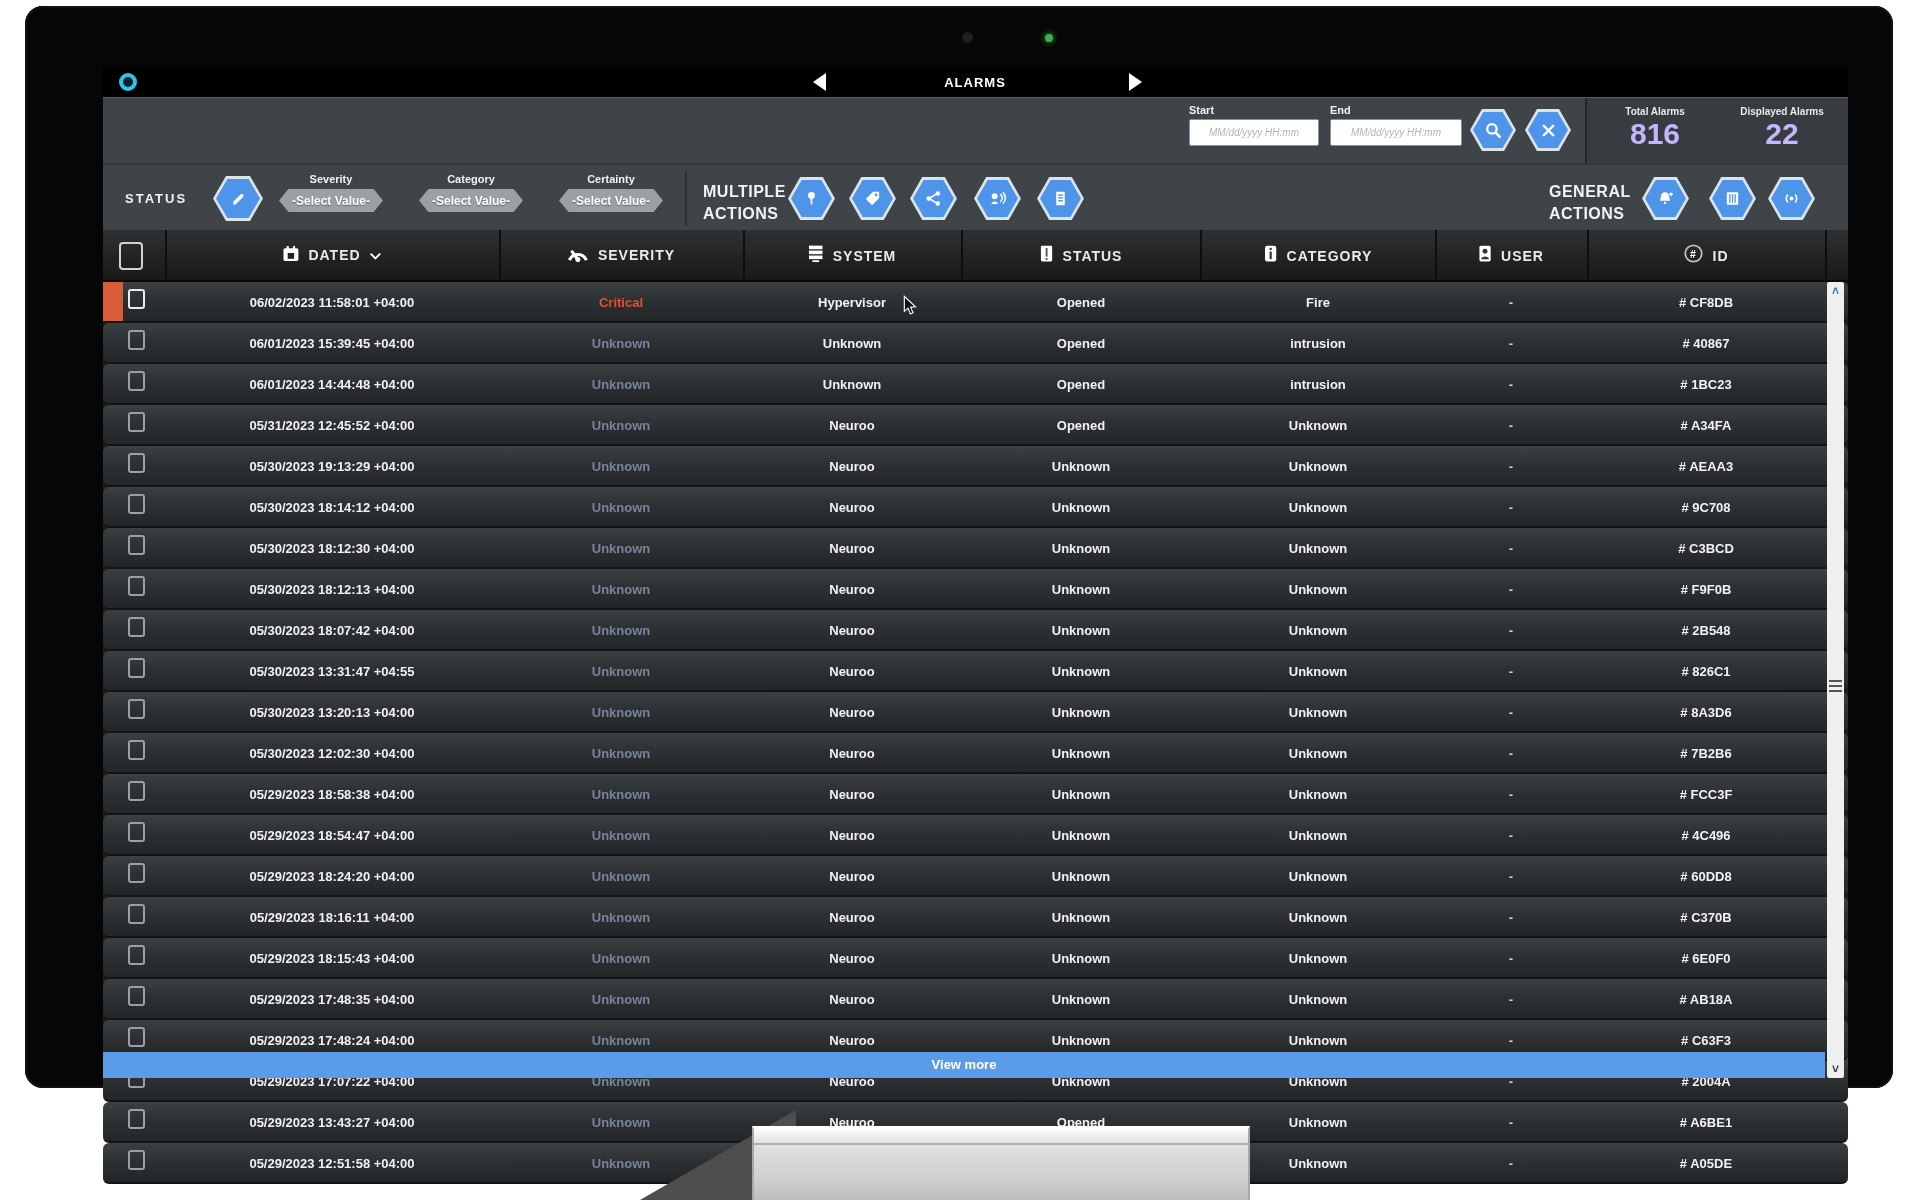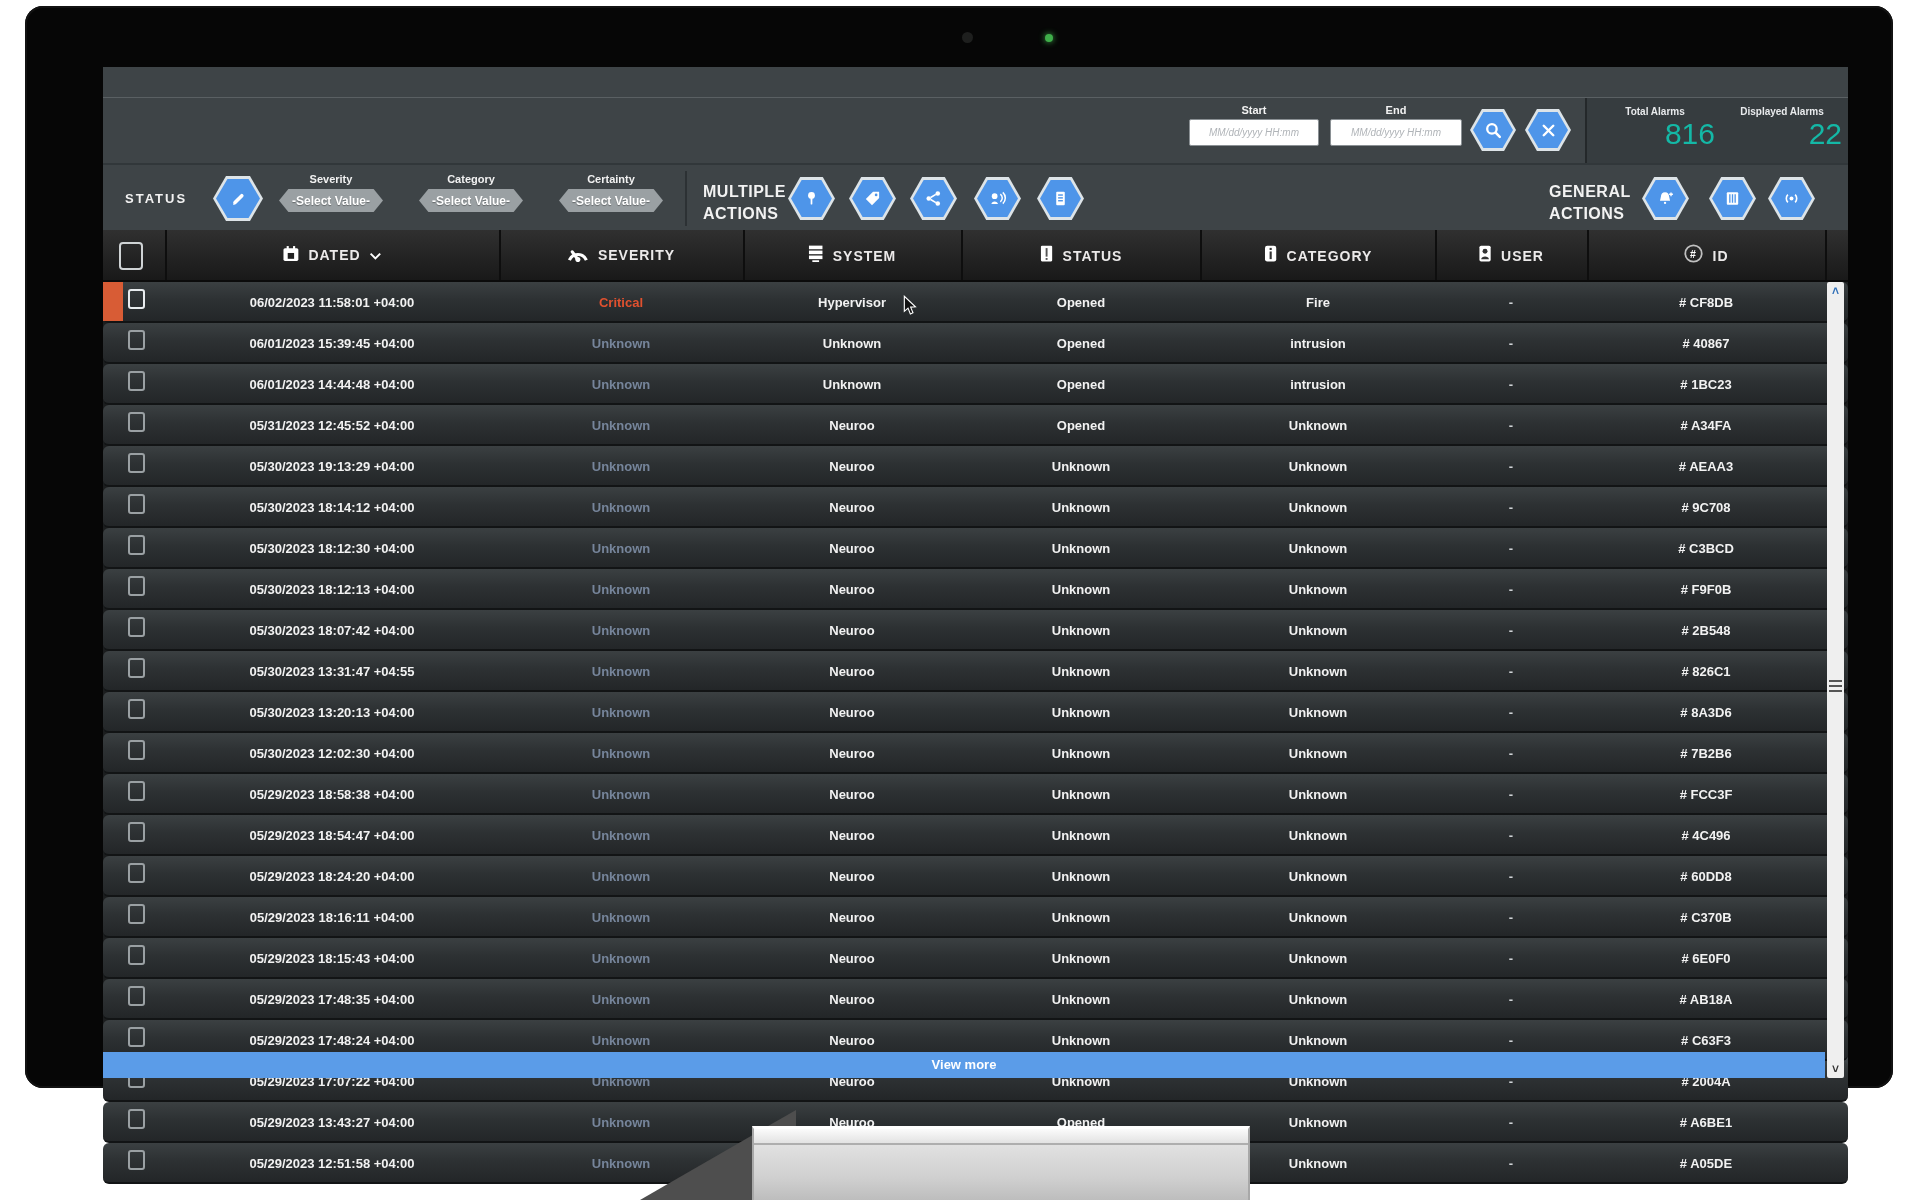--- a/index.html
+++ b/index.html
@@ -31,36 +31,36 @@
   .nav-prev { left:710px; border-top:9px solid transparent; border-bottom:9px solid transparent; border-right:13px solid #fff; }
   .nav-next { left:1026px; border-top:9px solid transparent; border-bottom:9px solid transparent; border-left:13px solid #fff; }
 
   
   .toolbar { position:absolute; left:0; top:30px; width:100%; height:66px; background:#3e4447; border-top:1px solid #5a6063; }
   .search-input { position:absolute; left:20px; top:14px; width:1048px; height:38px; background:#fff;
                   border:1px solid #8a9094; border-radius:2px; padding:0 12px; font-size:14px; font-family:"Liberation Sans",sans-serif; }
   .search-input::placeholder { color:#9aa0a4; font-style:italic; }
   .date-group { position:absolute; top:6px; }
   .dg-start { left:1086px; width:130px; } .dg-end { left:1227px; width:132px; }
-  .date-label { text-align:center; color:#f2f2f2; font-size:11px; font-weight:bold; margin-bottom:3px; }
+  .date-label { text-align:left; color:#f2f2f2; font-size:11px; font-weight:bold; margin-bottom:3px; }
   .date-input { width:100%; height:27px; background:#fff; border:1px solid #8a9094; border-radius:2px;
                 text-align:center; font-size:10px; font-family:"Liberation Sans",sans-serif; }
   .date-input::placeholder { color:#b0b4b8; font-style:italic; }
 
   .hex { position:absolute; cursor:pointer; }
   .hex-outer { position:absolute; inset:0; background:#dde4e8; clip-path:polygon(26% 0,74% 0,100% 50%,74% 100%,26% 100%,0 50%); }
   .hex-inner { position:absolute; inset:3px; background:#4e95e9; clip-path:polygon(26% 0,74% 0,100% 50%,74% 100%,26% 100%,0 50%);
                display:flex; align-items:center; justify-content:center; }
   .hex svg { display:block; }
 
   .stats { position:absolute; left:1482px; top:0; width:263px; height:66px; background:#363c3f; border-left:2px solid #24282a; }
   .stat { position:absolute; top:8px; width:120px; text-align:center; }
   .stat-total { left:8px; } .stat-displayed { left:135px; }
   .stat-label { color:#e8eaec; font-size:10px; font-weight:bold; }
-  .stat-value { color:#14b8a6; font-size:30px; font-weight:400; line-height:1.1;text-align:right; }
+  .stat-value { color:#c4b5fd; font-size:30px; font-weight:700; line-height:1.1; }
 
   
   .filterbar { position:absolute; left:0; top:96px; width:100%; height:67px; background:#3e4447; border-top:2px solid #31373a; }
   .status-label { position:absolute; left:22px; top:26px; color:#f2f2f2; font-size:13px; font-weight:bold; letter-spacing:2px; }
   .sel-group { position:absolute; top:8px; width:112px; }
   .sel-label { text-align:center; color:#f2f2f2; font-size:11px; font-weight:bold; margin-bottom:4px; }
   .pill { height:23px; margin:0 auto; width:104px; background:#9aa0a3; color:#fff; font-size:12px; font-weight:bold;
           display:flex; align-items:center; justify-content:center; cursor:pointer;
           clip-path:polygon(9% 0,91% 0,100% 50%,91% 100%,9% 100%,0 50%); text-shadow:0 1px 1px rgba(0,0,0,.35); }
   .v-divider { position:absolute; top:6px; width:2px; height:55px; background:#2c3134; }
@@ -105,20 +105,26 @@
 </head>
 <body>
 
 <div class="page">
   <div class="monitor">
     <div class="webcam"></div>
     <div class="cam-led"></div>
 
     <div class="app">
 
+      <div class="titlebar">
+        <div class="logo"></div>
+        <div class="nav-arrow nav-prev"></div>
+        <div class="tb-title">ALARMS</div>
+        <div class="nav-arrow nav-next"></div>
+      </div>
 
       <div class="toolbar">
         <div class="date-group dg-start">
           <div class="date-label">Start</div>
           <input class="date-input" type="text" placeholder="MM/dd/yyyy HH:mm" style="">
         </div>
         <div class="date-group dg-end">
           <div class="date-label">End</div>
           <input class="date-input" type="text" placeholder="MM/dd/yyyy HH:mm" style="">
         </div>

